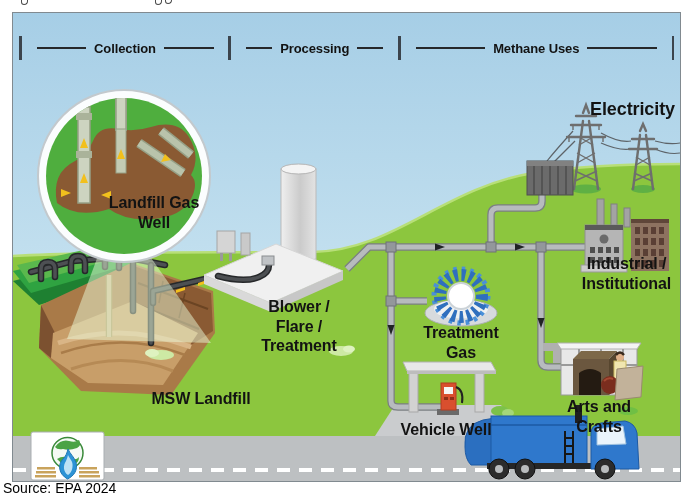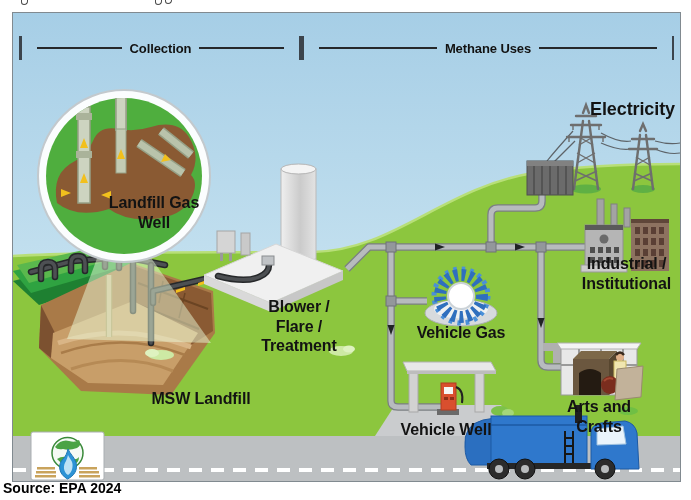--- a/index.html
+++ b/index.html
@@ -16,21 +16,21 @@
   .scene{position:absolute;left:0;top:0;}
   
   .hdr{position:absolute;left:6px;top:22px;width:655px;height:26px;display:flex;align-items:center;}
   .hbar{width:2.5px;height:24px;background:#3c444c;flex:0 0 auto;}
   .hseg{display:flex;align-items:center;flex-basis:0;min-width:0;padding:0 15px;}
   .hseg .hline{flex:1;height:2.2px;background:#26282a;}
   .hseg .hlabel{padding:0 8px;font-weight:700;font-size:13px;color:#121212;white-space:nowrap;letter-spacing:-0.1px;}
   
   .lbl{position:absolute;font-weight:700;font-size:16px;line-height:1.22;color:#131313;text-align:center;letter-spacing:-0.1px;}
   .lbl span{display:block;}
-  .src{position:absolute;left:3px;top:480px;font-weight:700;font-size:14px;color:#000;}
+  .src{position:absolute;left:3px;top:480px;font-weight:400;font-size:14px;color:#000;}
   
   .po{stroke:#7b7f83;stroke-width:7.5;fill:none;stroke-linejoin:round;}
   .pi{stroke:#b7bbbe;stroke-width:5;fill:none;stroke-linejoin:round;}
   .dpo{stroke:#26282a;stroke-width:6.5;fill:none;stroke-linejoin:round;stroke-linecap:round;}
   .dpi{stroke:#4d5053;stroke-width:3.5;fill:none;stroke-linejoin:round;stroke-linecap:round;}
   .twr{stroke:#6e6e6e;stroke-width:2.4;fill:none;stroke-linecap:round;}
   .twr2{stroke:#6e6e6e;stroke-width:1.4;fill:none;}
   .wire{stroke:#5d6368;stroke-width:1.2;fill:none;}
 </style>
 </head>
@@ -339,20 +339,25 @@
   </svg>
 
   <div class="hdr">
     <div class="hbar"></div>
     <div class="hseg" style="flex-grow:206">
       <div class="hline"></div>
         <span class="hlabel">Collection</span>
         <div class="hline"></div>
     </div>
     <div class="hbar"></div>
+    <div class="hseg" style="flex-grow:160">
+      <div class="hline"></div>
+        <span class="hlabel">Processing</span>
+        <div class="hline"></div>
+    </div>
     <div class="hbar"></div>
     <div class="hseg" style="flex-grow:280">
       <div class="hline"></div>
         <span class="hlabel">Methane Uses</span>
         <div class="hline"></div>
     </div>
     <div class="hbar"></div>
   </div>
 
   <div class="lbl" style="left:93px;top:180px;width:96px">
@@ -361,21 +366,21 @@
   </div>
   <div class="lbl" style="left:246px;top:284px;width:80px">
     <span>Blower /</span>
       <span>Flare /</span>
       <span>Treatment</span>
   </div>
   <div class="lbl" style="left:128px;top:376px;width:120px">
     <span>MSW Landfill</span>
   </div>
   <div class="lbl" style="left:398px;top:310px;width:100px">
-    <span>Vehicle Gas</span>
+    <span>Treatment Gas</span>
   </div>
   <div class="lbl" style="left:572px;top:86px;width:95px;font-size:18px">
     <span>Electricity</span>
   </div>
   <div class="lbl" style="left:566px;top:241px;width:95px">
     <span>Industrial /</span>
       <span>Institutional</span>
   </div>
   <div class="lbl" style="left:536px;top:384px;width:100px">
     <span>Arts and Crafts</span>

